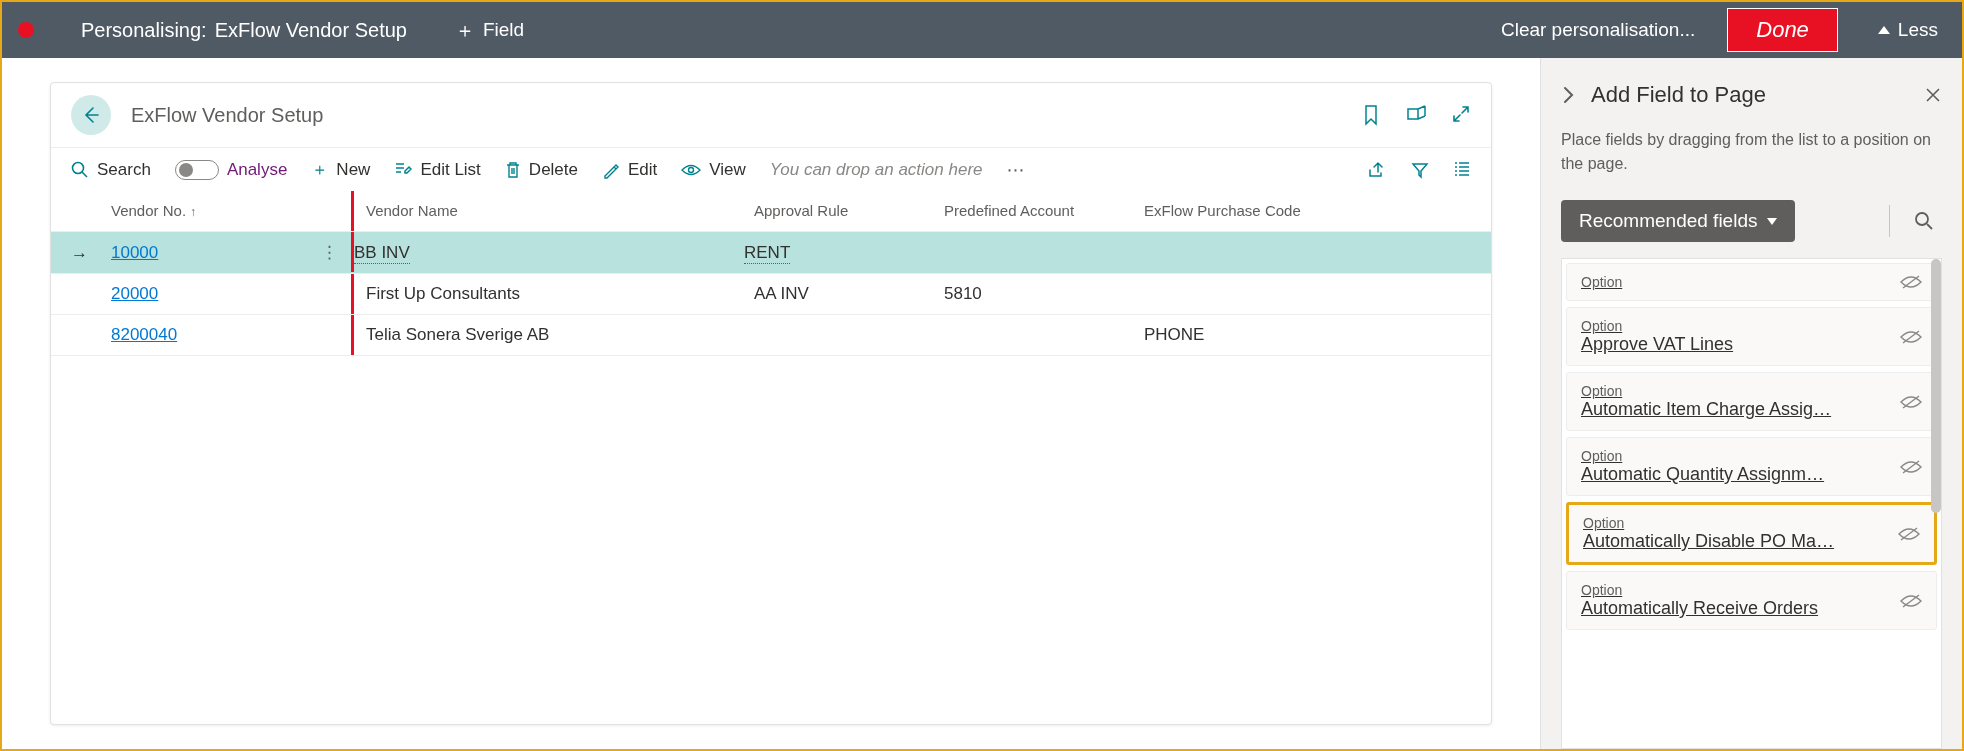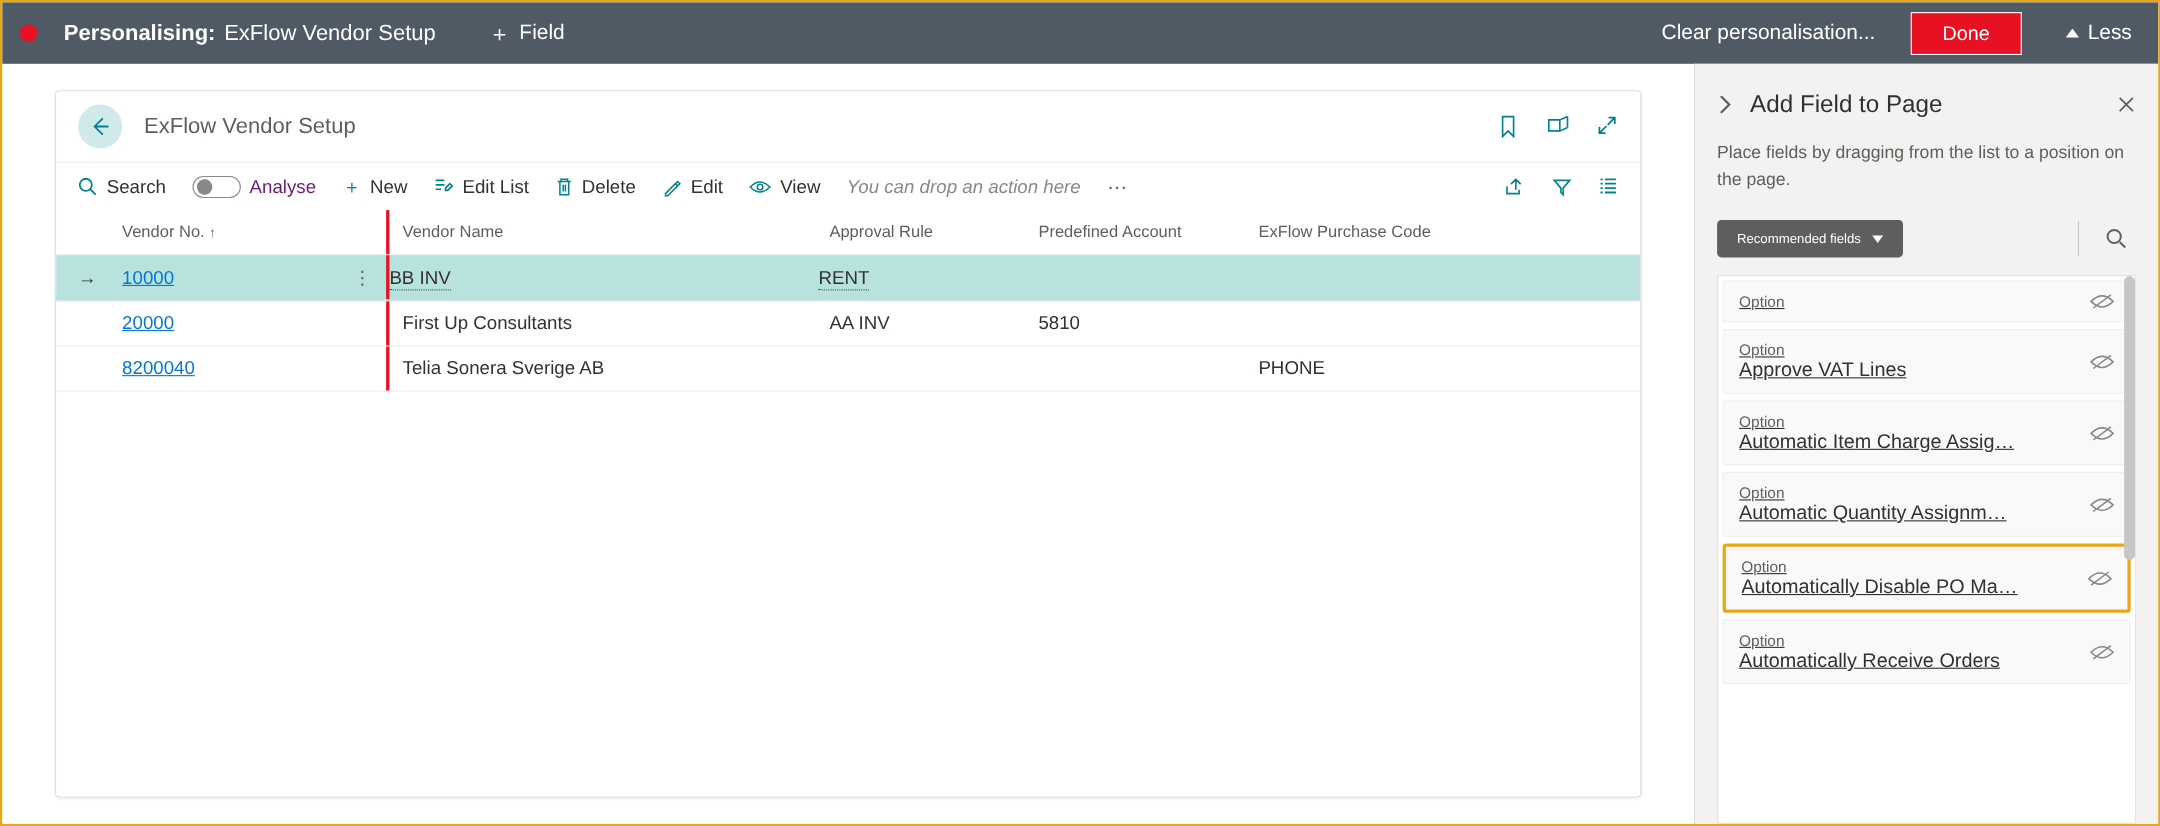--- a/index.html
+++ b/index.html
@@ -2,27 +2,27 @@
 <html><head>
 <meta charset="utf-8">
 <style>
 * { box-sizing: border-box; margin: 0; padding: 0; }
 body { font-family: "Segoe UI", Arial, sans-serif; font-size: 14px; color: #323130; background: #fff; width: 1964px; height: 751px; overflow: hidden; border: 2px solid #e6a817; position: relative; }
 
 
 .topbar { height: 56px; background: #505a64; color: #fff; display: flex; align-items: center; padding: 0 16px; }
 .rec-dot { width: 16px; height: 16px; border-radius: 50%; background: #e81123; margin-right: 24px; flex-shrink: 0; }
 .title-block { display: flex; align-items: baseline; gap: 8px; font-size: 20px; }
-.title-strong { font-weight: 700; }
+.title-strong { font-weight: 400; margin-left: 23px; }
 .title-sub { font-weight: 400; }
 .field-btn { display: flex; align-items: center; gap: 8px; margin-left: 48px; font-size: 19px; cursor: pointer; }
 .plus { font-size: 20px; font-weight: 300; }
 .spacer { flex: 1; }
 .clear-link { font-size: 19px; cursor: pointer; margin-right: 32px; }
-.done-btn { background: #e81123; color: #fff; border: 1px solid #fff; padding: 8px 28px; font-size: 18px; cursor: pointer; margin-right: 40px; }
+.done-btn { background: #e81123; color: #fff; border: 1px solid #fff; padding: 8px 28px; font-size: 22px; cursor: pointer; margin-right: 40px; font-style: italic; }
 .less-btn { display: flex; align-items: center; gap: 8px; font-size: 19px; cursor: pointer; margin-right: 8px; }
 .caret-up { width: 0; height: 0; border-left: 6px solid transparent; border-right: 6px solid transparent; border-bottom: 8px solid #fff; }
 
 
 .main-wrap { display: flex; height: calc(100% - 56px); }
 .left-area { flex: 1; padding-top: 24px; overflow: hidden; }
 .card { margin: 0 48px; background: #fff; border: 1px solid #e1e1e1; border-radius: 4px; box-shadow: 0 1px 3px rgba(0,0,0,0.08); height: calc(100% - 24px); overflow: hidden; }
 
 .card-header { display: flex; align-items: center; padding: 12px 20px; border-bottom: 1px solid #ededed; }
 .back-btn { width: 40px; height: 40px; border-radius: 50%; background: #cfeae8; display: flex; align-items: center; justify-content: center; cursor: pointer; margin-right: 20px; color: #00838f; font-size: 22px; }
@@ -66,21 +66,21 @@
 .dotted { border-bottom: 1px dotted #605e5c; padding-bottom: 1px; }
 
 
 .right-panel { width: 422px; background: #f3f2f1; border-left: 1px solid #e1e1e1; padding: 24px 20px 0 20px; display: flex; flex-direction: column; }
 .rp-header { display: flex; align-items: center; gap: 16px; margin-bottom: 20px; }
 .rp-chev { color: #605e5c; font-size: 20px; cursor: pointer; }
 .rp-title { font-size: 22px; color: #323130; flex: 1; }
 .rp-close { color: #605e5c; font-size: 22px; cursor: pointer; }
 .rp-desc { color: #605e5c; font-size: 16px; line-height: 1.5; margin-bottom: 24px; }
 .rp-filter-row { display: flex; align-items: center; gap: 16px; margin-bottom: 16px; }
-.rec-btn { background: #605e5c; color: #fff; border: none; padding: 10px 18px; border-radius: 4px; font-size: 12px; display: flex; align-items: center; gap: 10px; cursor: pointer; }
+.rec-btn { background: #605e5c; color: #fff; border: none; padding: 10px 18px; border-radius: 4px; font-size: 19px; display: flex; align-items: center; gap: 10px; cursor: pointer; }
 .caret-down-w { width: 0; height: 0; border-left: 5px solid transparent; border-right: 5px solid transparent; border-top: 7px solid #fff; }
 .rp-vdiv { width: 1px; height: 32px; background: #c8c6c4; margin-left: auto; }
 .rp-search { color: #605e5c; font-size: 20px; cursor: pointer; padding: 0 8px; }
 
 .field-list { flex: 1; overflow-y: auto; border: 1px solid #e1e1e1; background: #fff; padding: 4px; position: relative; }
 .fl-item { background: #faf9f8; border: 1px solid #ededed; border-radius: 3px; padding: 10px 14px; margin-bottom: 6px; display: flex; align-items: center; cursor: grab; text-decoration: underline; }
 .fl-item.highlight { border: 3px solid #e6a817; }
 .fl-text { flex: 1; overflow: hidden; }
 .fl-type { font-size: 14px; color: #605e5c; }
 .fl-name { font-size: 18px; color: #323130; white-space: nowrap; overflow: hidden; text-overflow: ellipsis; }

